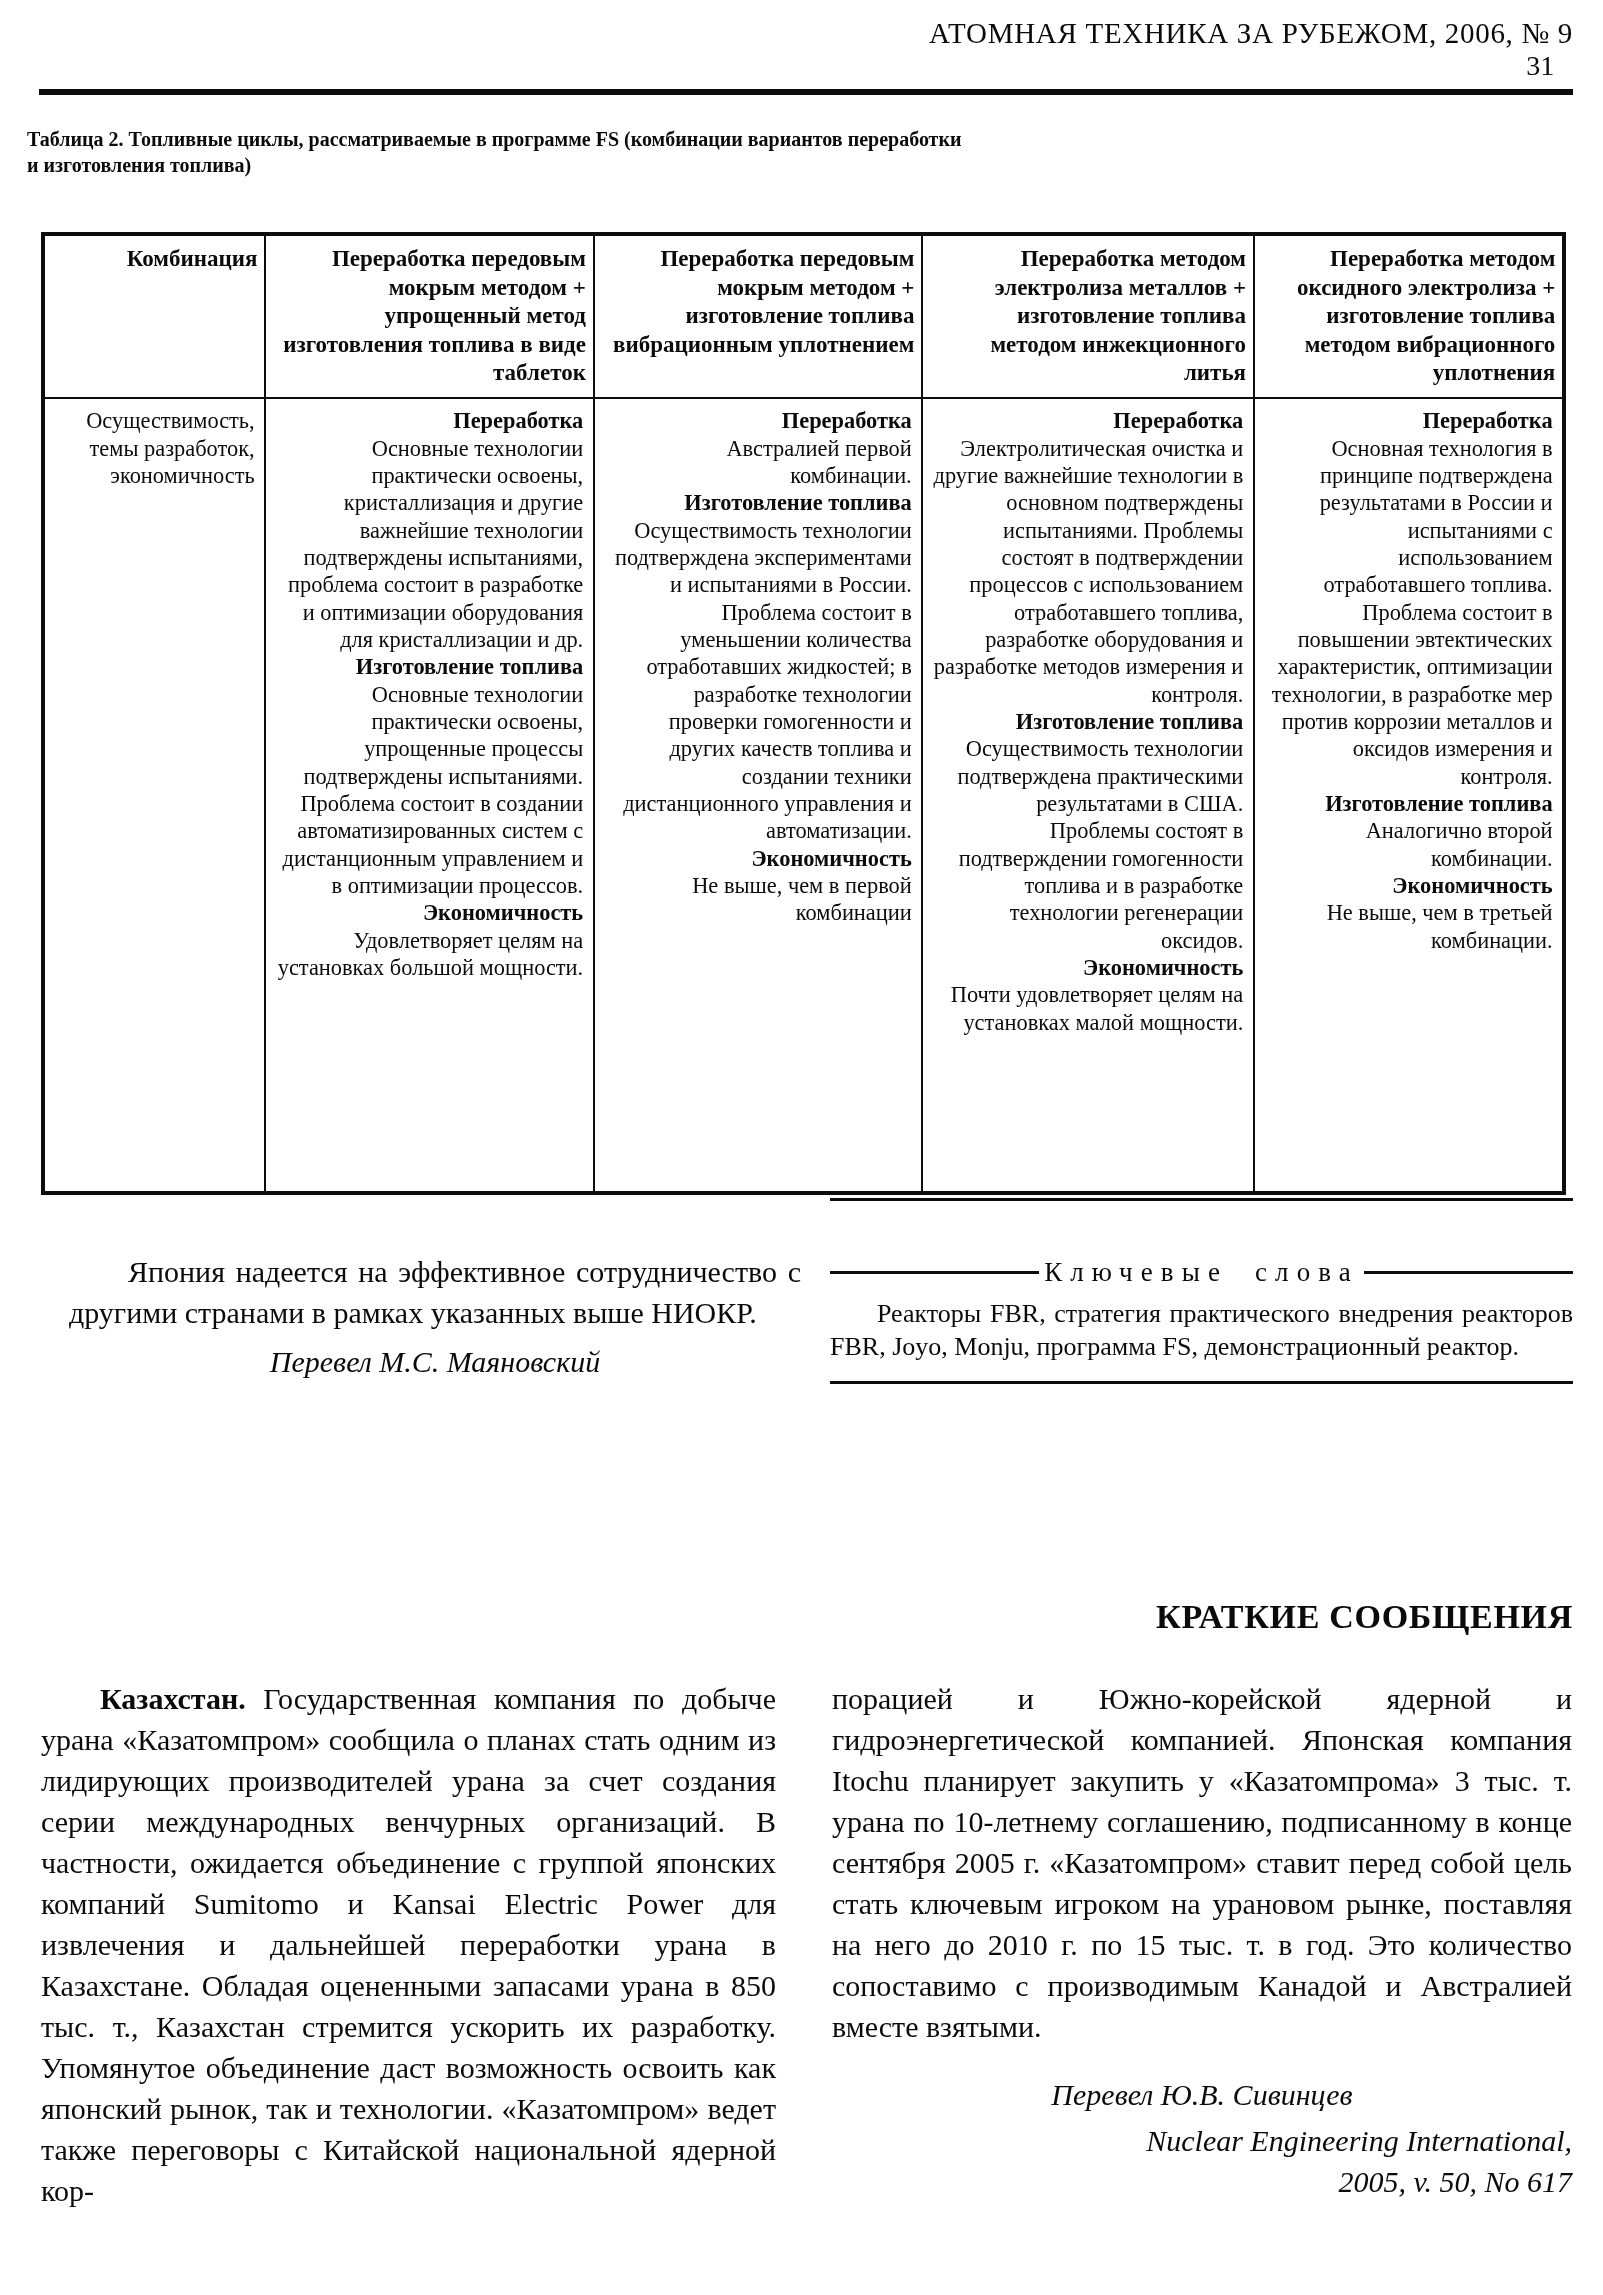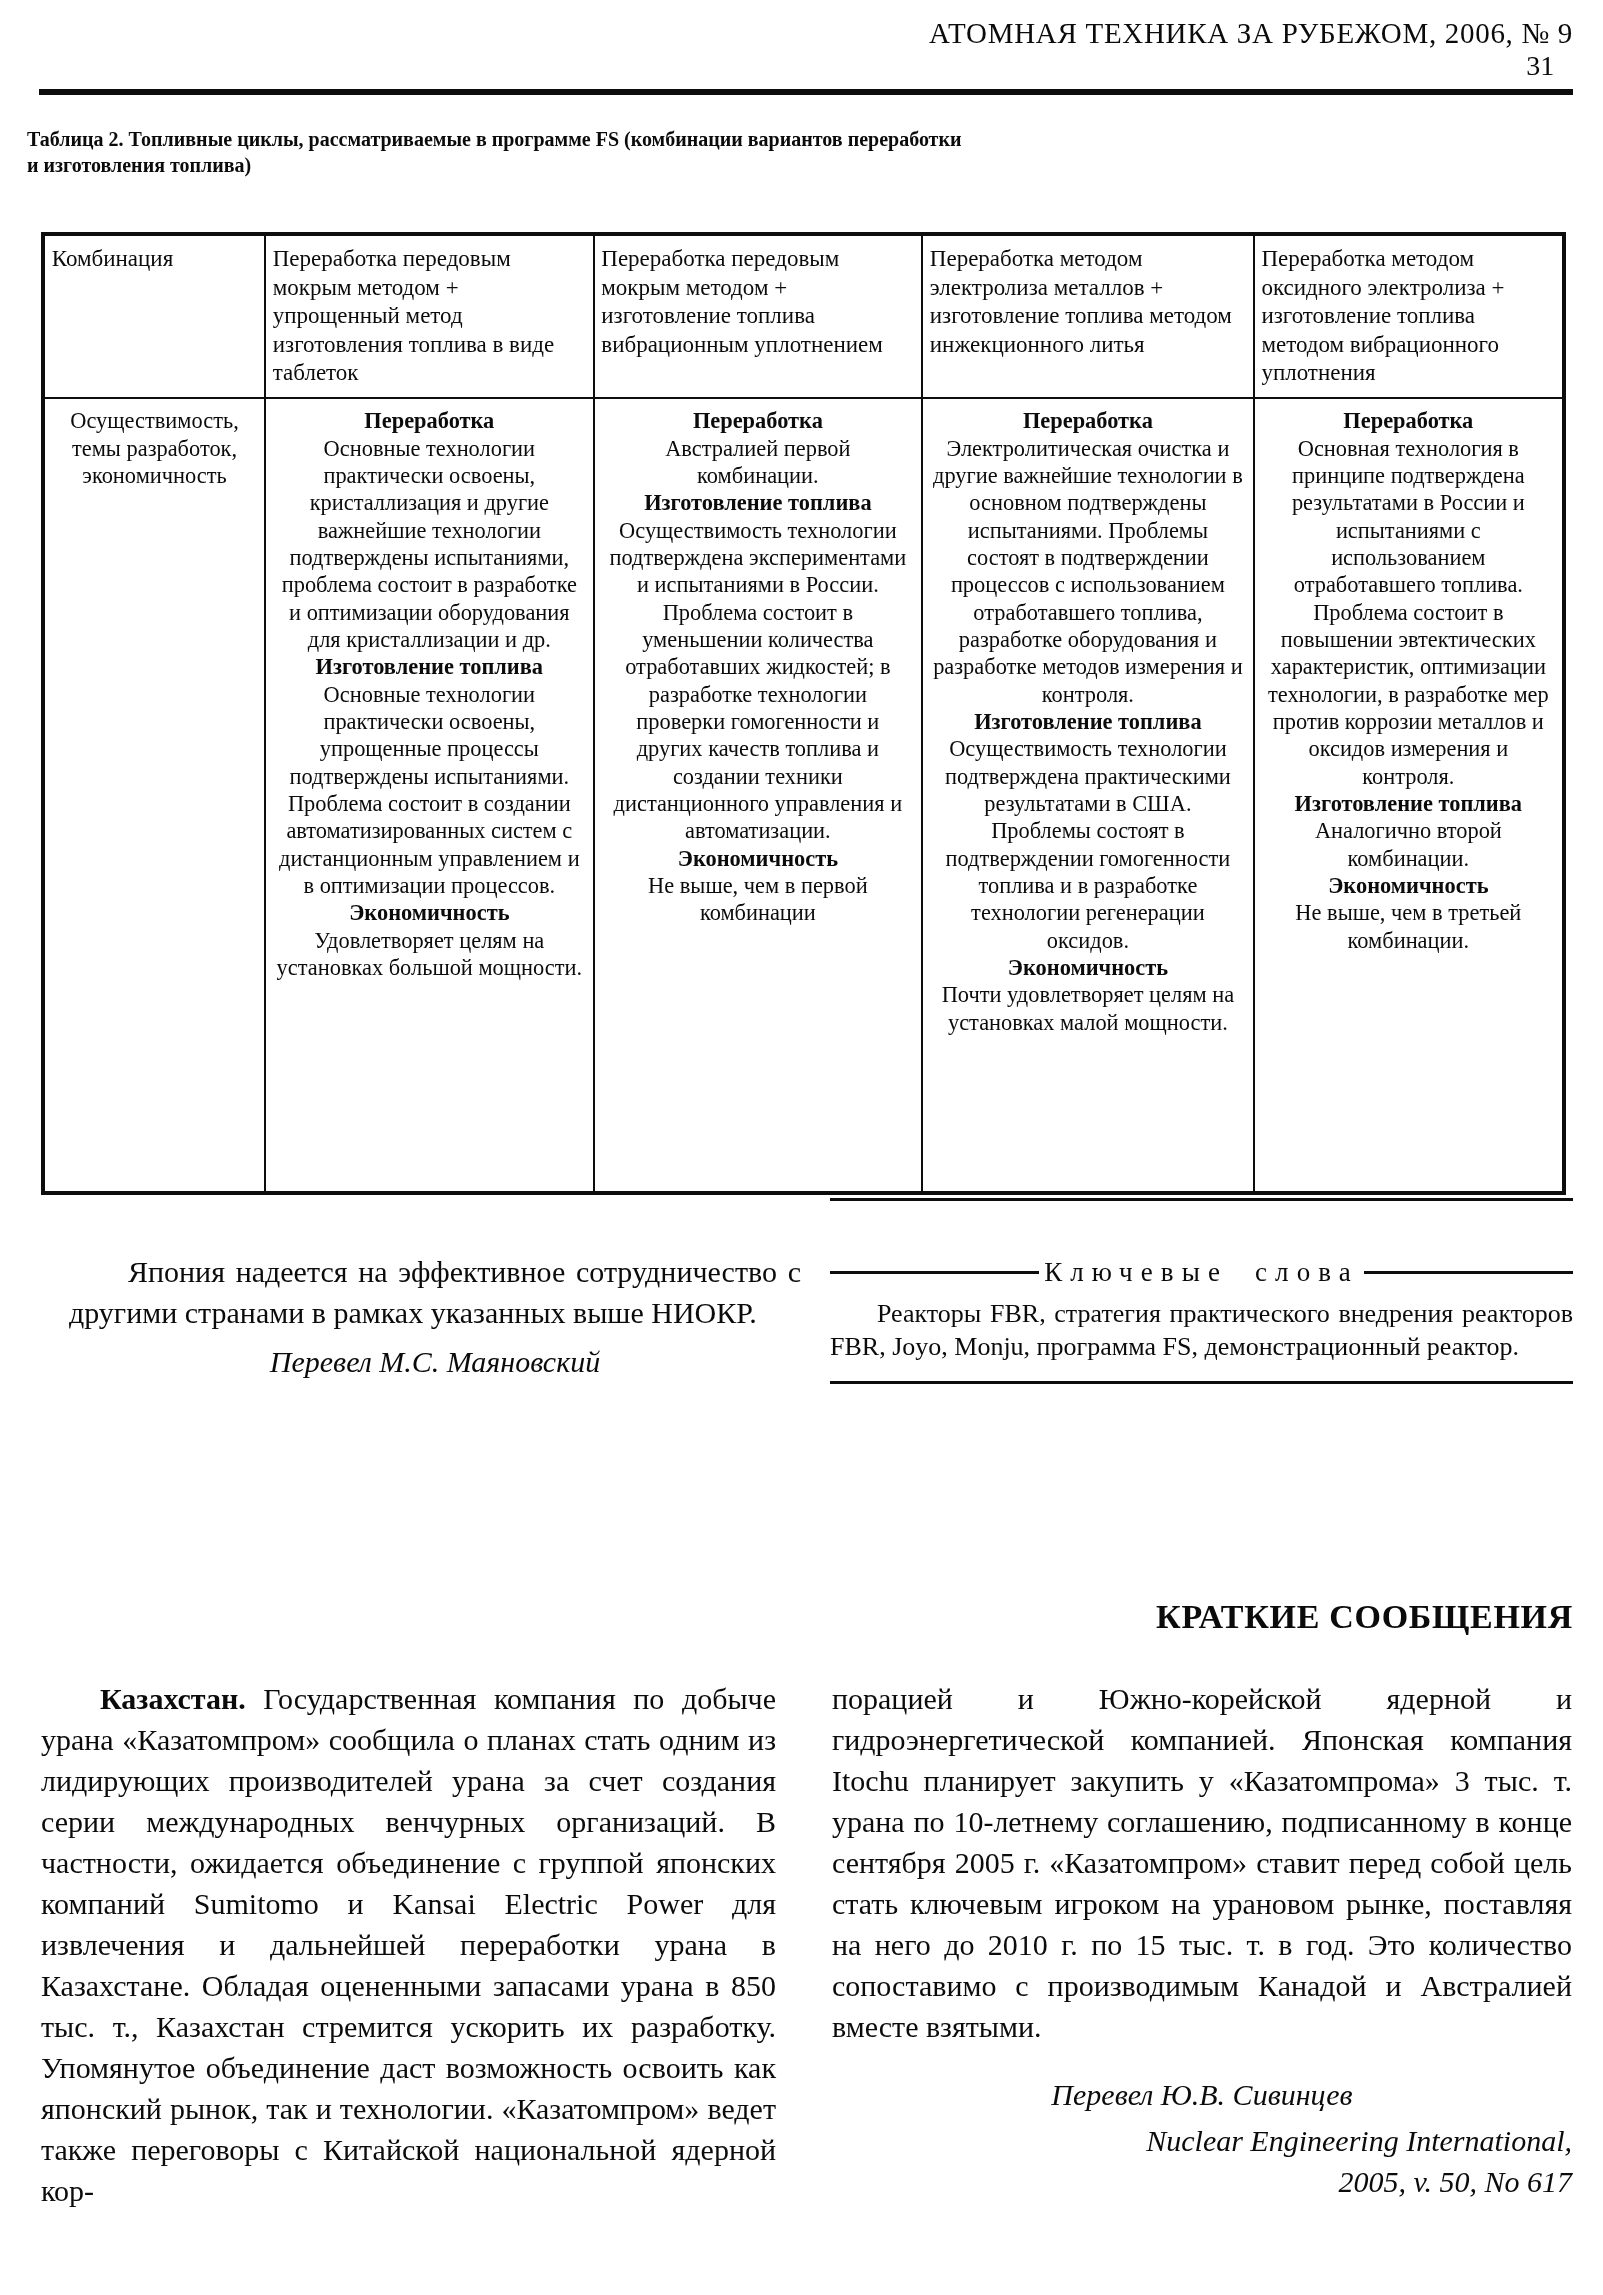--- a/index.html
+++ b/index.html
@@ -29,25 +29,25 @@
   
   table.fs-table {
     position:absolute; left:41px; top:232px; width:1525px;
     border-collapse:collapse; table-layout:fixed;
     border:4px solid #0d0d0d;
   }
   .fs-table th, .fs-table td { border:2px solid #0d0d0d; vertical-align:top; }
   .fs-table thead tr { height:160px; }
   .fs-table tbody tr { height:795px; }
   .fs-table th {
-    font-weight:normal; font-size:23px; line-height:1.24;
-    text-align:left; padding:9.4px 6.7px;
+    font-weight:bold; font-size:23px; line-height:1.24;
+    text-align:right; padding:9.4px 6.7px;
   }
   .fs-table td {
-    font-size:22.4px; line-height:1.22; text-align:center;
+    font-size:22.4px; line-height:1.22; text-align:right;
     padding:8px 9.4px 9.4px 9.4px;
     font-family:Liberation Serif, serif;
   }
   .row-label { padding-top:9.4px; }
   .sect-head { font-weight:bold; }
   .sect-text { margin:0 0 0 0; }
 
   
   .japan-block { position:absolute; left:48px; top:1251px; width:732px;margin-left:21px; }
   .body-par { font-size:30px; line-height:41px; text-align:justify; margin:0; }

